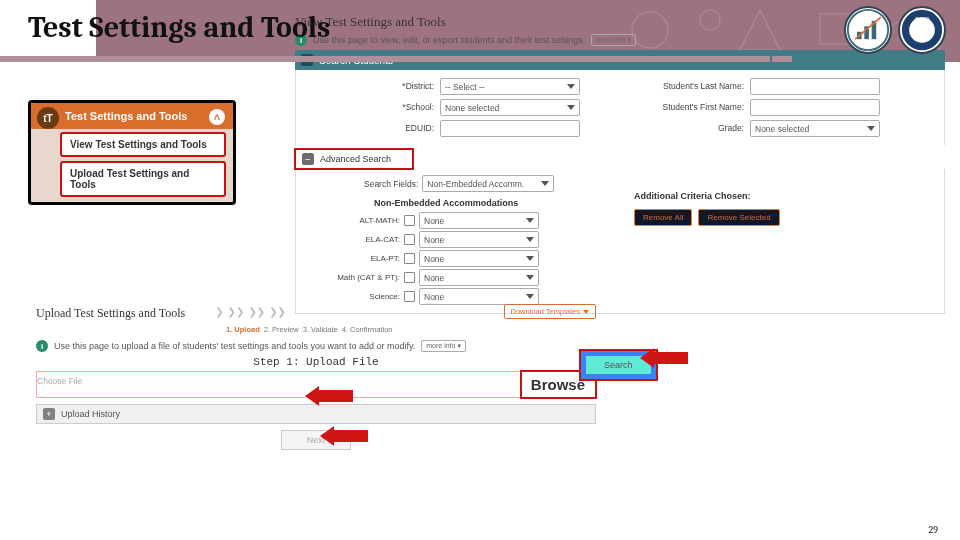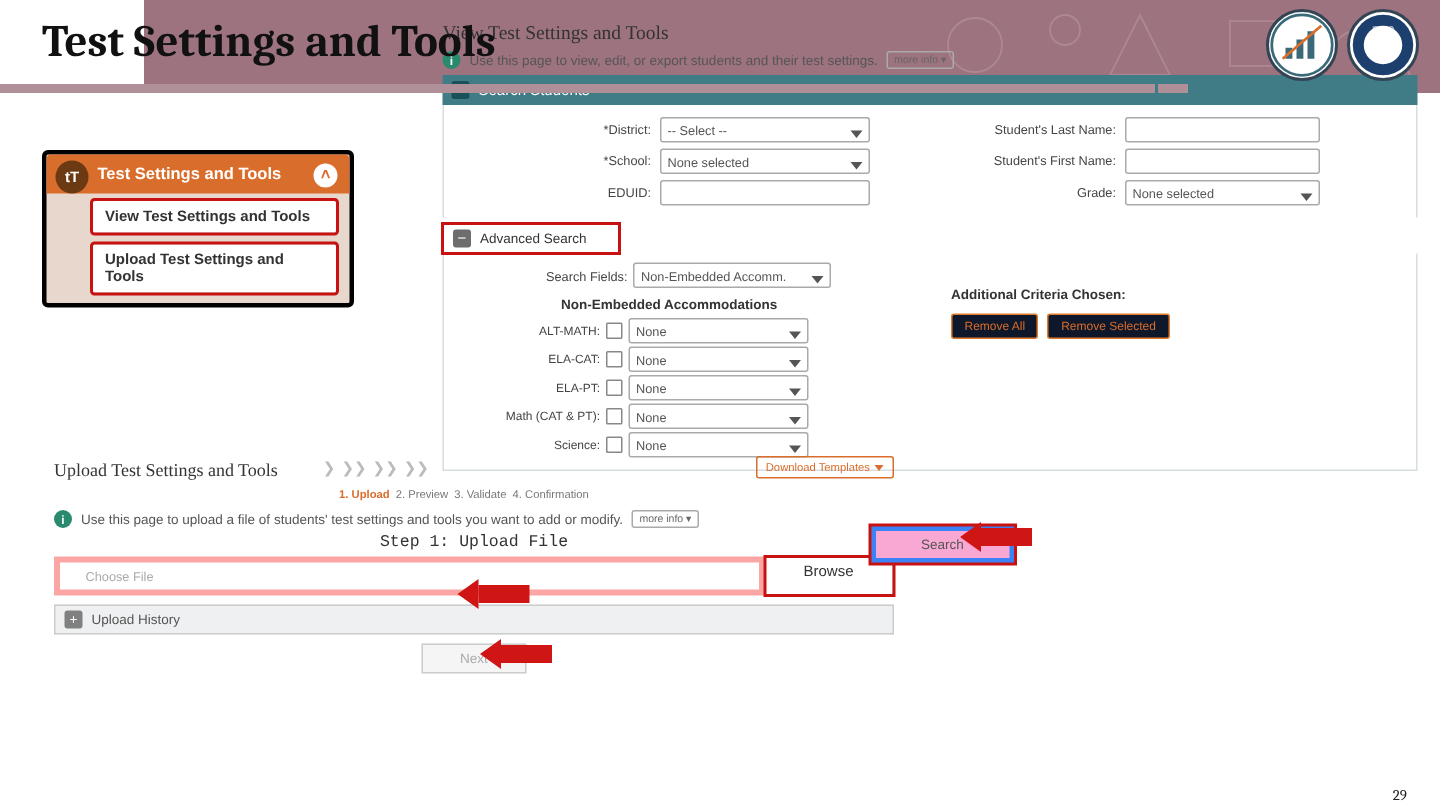--- a/index.html
+++ b/index.html
@@ -34,21 +34,21 @@
   .section-bar { background: #3f7c85; color: #fff; font-size: 10px; padding: 4px 6px; display: flex; align-items: center; gap: 6px; }
   .section-bar .minus { width: 12px; height: 12px; background: #1a5158; color: #fff; display: flex; align-items: center; justify-content: center; border-radius: 2px; font-size: 10px; }
 
   .form-grid { border-left: 1px solid #d8dde0; border-right: 1px solid #d8dde0; padding: 8px 4px 4px 4px; background: #fff; }
   .form-row { display: flex; margin-bottom: 4px; }
   .form-row .lbl { flex: 0 0 140px; text-align: right; font-size: 8.5px; color: #444; padding-right: 6px; padding-top: 3px; }
   .form-row .ctl { flex: 0 0 140px; }
   .form-row .spacer { flex: 0 0 50px; }
   .form-row .lbl2 { flex: 0 0 120px; text-align: right; font-size: 8.5px; color: #444; padding-right: 6px; padding-top: 3px; }
   .form-row .ctl2 { flex: 0 0 130px; }
-  .sel, .txt { width: 100%; font-size: 8.5px; padding: 2px 4px; border: 1px solid #aaa; border-radius: 2px; background: #fff; color: #555; height: 17px; display: flex; align-items: flex-end; justify-content: space-between; }
+  .sel, .txt { width: 100%; font-size: 8.5px; padding: 2px 4px; border: 1px solid #aaa; border-radius: 2px; background: #fff; color: #555; height: 17px; display: flex; align-items: center; justify-content: space-between; }
   .sel .tri { border-left: 4px solid transparent; border-right: 4px solid transparent; border-top: 5px solid #555; }
 
   .adv-bar { border: 1px solid #d8dde0; margin-top: 4px; display: flex; align-items: center; gap: 6px; padding: 3px 6px; font-size: 9px; color: #333; outline: 2px solid #c81212; outline-offset: -1px; width: 118px; margin-left: 0; }
   .adv-bar .minus { width: 12px; height: 12px; background: #6d6d6d; color: #fff; display: flex; align-items: center; justify-content: center; border-radius: 2px; font-size: 10px; }
 
   .adv-body { border: 1px solid #d8dde0; border-top: none; padding: 6px 8px; display: flex; gap: 30px; background: #fff; }
   .adv-left { flex: 0 0 300px; }
   .sf-row { font-size: 8.5px; color: #444; display: flex; align-items: center; gap: 4px; margin-bottom: 6px; margin-left: 60px; }
   .sf-row .sel { width: 132px; }
   .ne-title { font-size: 9px; font-weight: bold; color: #333; margin: 2px 0 4px 70px; }
@@ -66,30 +66,30 @@
   .upload-title { font-family: Georgia, serif; font-size: 12px; color: #333; }
   .steps-row { display: flex; align-items: center; gap: 4px; margin: 4px 0 2px 0; font-size: 7.5px; color: #777; }
   .steps-row .sp { flex: 1; }
   .steps-row .step-on { color: #d96d2b; font-weight: bold; }
   .steps-row .chev-sh { color: #bbb; font-size: 10px; }
   .dl-tpl { border: 1px solid #d96d2b; color: #d96d2b; font-size: 7.5px; padding: 2px 6px; border-radius: 2px; display: flex; align-items: center; gap: 3px; }
   .dl-tpl .tri2 { border-left: 3px solid transparent; border-right: 3px solid transparent; border-top: 4px solid #d96d2b; }
 
   .step1-txt { font-family: Liberation Mono, monospace; font-size: 11px; color: #333; margin-top: 4px; text-align: center; }
   .file-row { display: flex; margin-top: 3px; }
-  .file-input { flex: 1; border: 4px solid #fca5a5; font-size: 8.5px; color: #aaa; padding: 4px 17px; }
-  .browse-btn { border: 1px solid #bbb; border-left: none; font-size: 10px; color: #333; padding: 4px 26px; background: #fff; font-weight: normal; outline: 2px solid #c81212; outline-offset: -1px; }
+  .file-input { flex: 1; border: 1px solid #fca5a5; font-size: 8.5px; color: #aaa; padding: 4px 0; }
+  .browse-btn { border: 1px solid #bbb; border-left: none; font-size: 15px; color: #333; padding: 4px 10px; background: #fff; font-weight: bold; outline: 2px solid #c81212; outline-offset: -1px; }
 
   .uh-bar { margin-top: 6px; border: 1px solid #ccc; background: #eef0f1; font-size: 9px; color: #555; padding: 3px 6px; display: flex; align-items: center; gap: 6px; }
   .uh-bar .plus { width: 12px; height: 12px; background: #808080; color: #fff; display: flex; align-items: center; justify-content: center; border-radius: 2px; font-size: 9px; }
   .next-btn { margin-top: 6px; margin-left: 245px; border: 1px solid #ccc; background: #f5f5f5; color: #aaa; font-size: 9px; padding: 4px 20px; width: 70px; text-align: center; }
 
   
   .search-row { position: absolute; top: 350px; left: 580px; }
-  .search-btn { border: 4px solid #3b82f6; background: #f9a8d4; color: #555; font-size: 9px; padding: 4px 30px; outline: 2px solid #c81212; outline-offset: -1px; }
+  .search-btn { border: 6px solid #3b82f6; background: #5eead4; color: #555; font-size: 9px; padding: 4px 18px; outline: 2px solid #c81212; outline-offset: -1px; }
 
   
   .arrow { position: absolute; display: flex; align-items: center; }
   .arrow .head { width: 0; height: 0; border-top: 10px solid transparent; border-bottom: 10px solid transparent; border-right: 14px solid #d01515; }
   .arrow .body { height: 12px; width: 34px; background: #d01515; }
 
   .page-num { position: absolute; bottom: 4px; right: 22px; font-family: Cambria, serif; font-size: 10px; color: #222; }
 </style>
 </head>
 <body>

